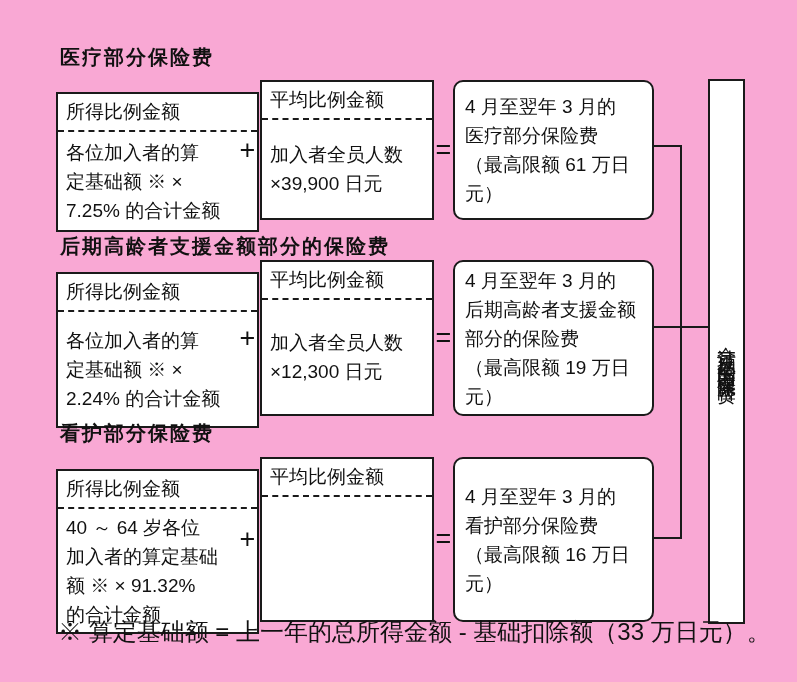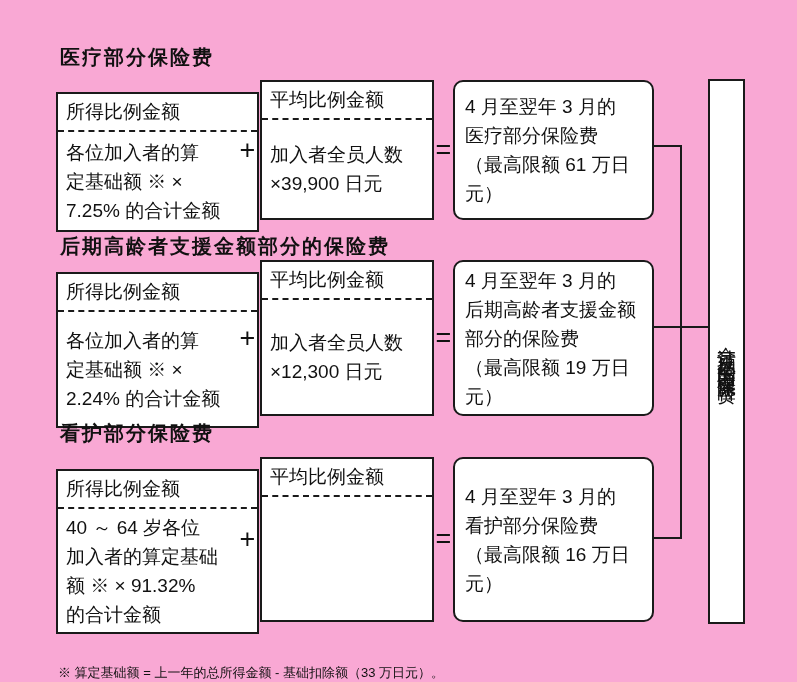--- a/index.html
+++ b/index.html
@@ -79,22 +79,22 @@
     display:flex;align-items:center;justify-content:center;
     background:#fff;
   }
   .total-text{
     writing-mode:vertical-rl;
     text-orientation:upright;
     font-size:19px;letter-spacing:3px;
     white-space:nowrap;
   }
   .footnote{
-    position:absolute;left:58px;top:664px;
-    font-size:13px;white-space:nowrap;
+    position:absolute;left:58px;top:616px;
+    font-size:24px;white-space:nowrap;
   }
 </style>
 </head>
 <body>
 
 <div class="canvas">
 
   <div class="section-title t1">医疗部分保险费</div>
   <div class="box col1 r1">
     <div class="box-header">所得比例金额</div>

